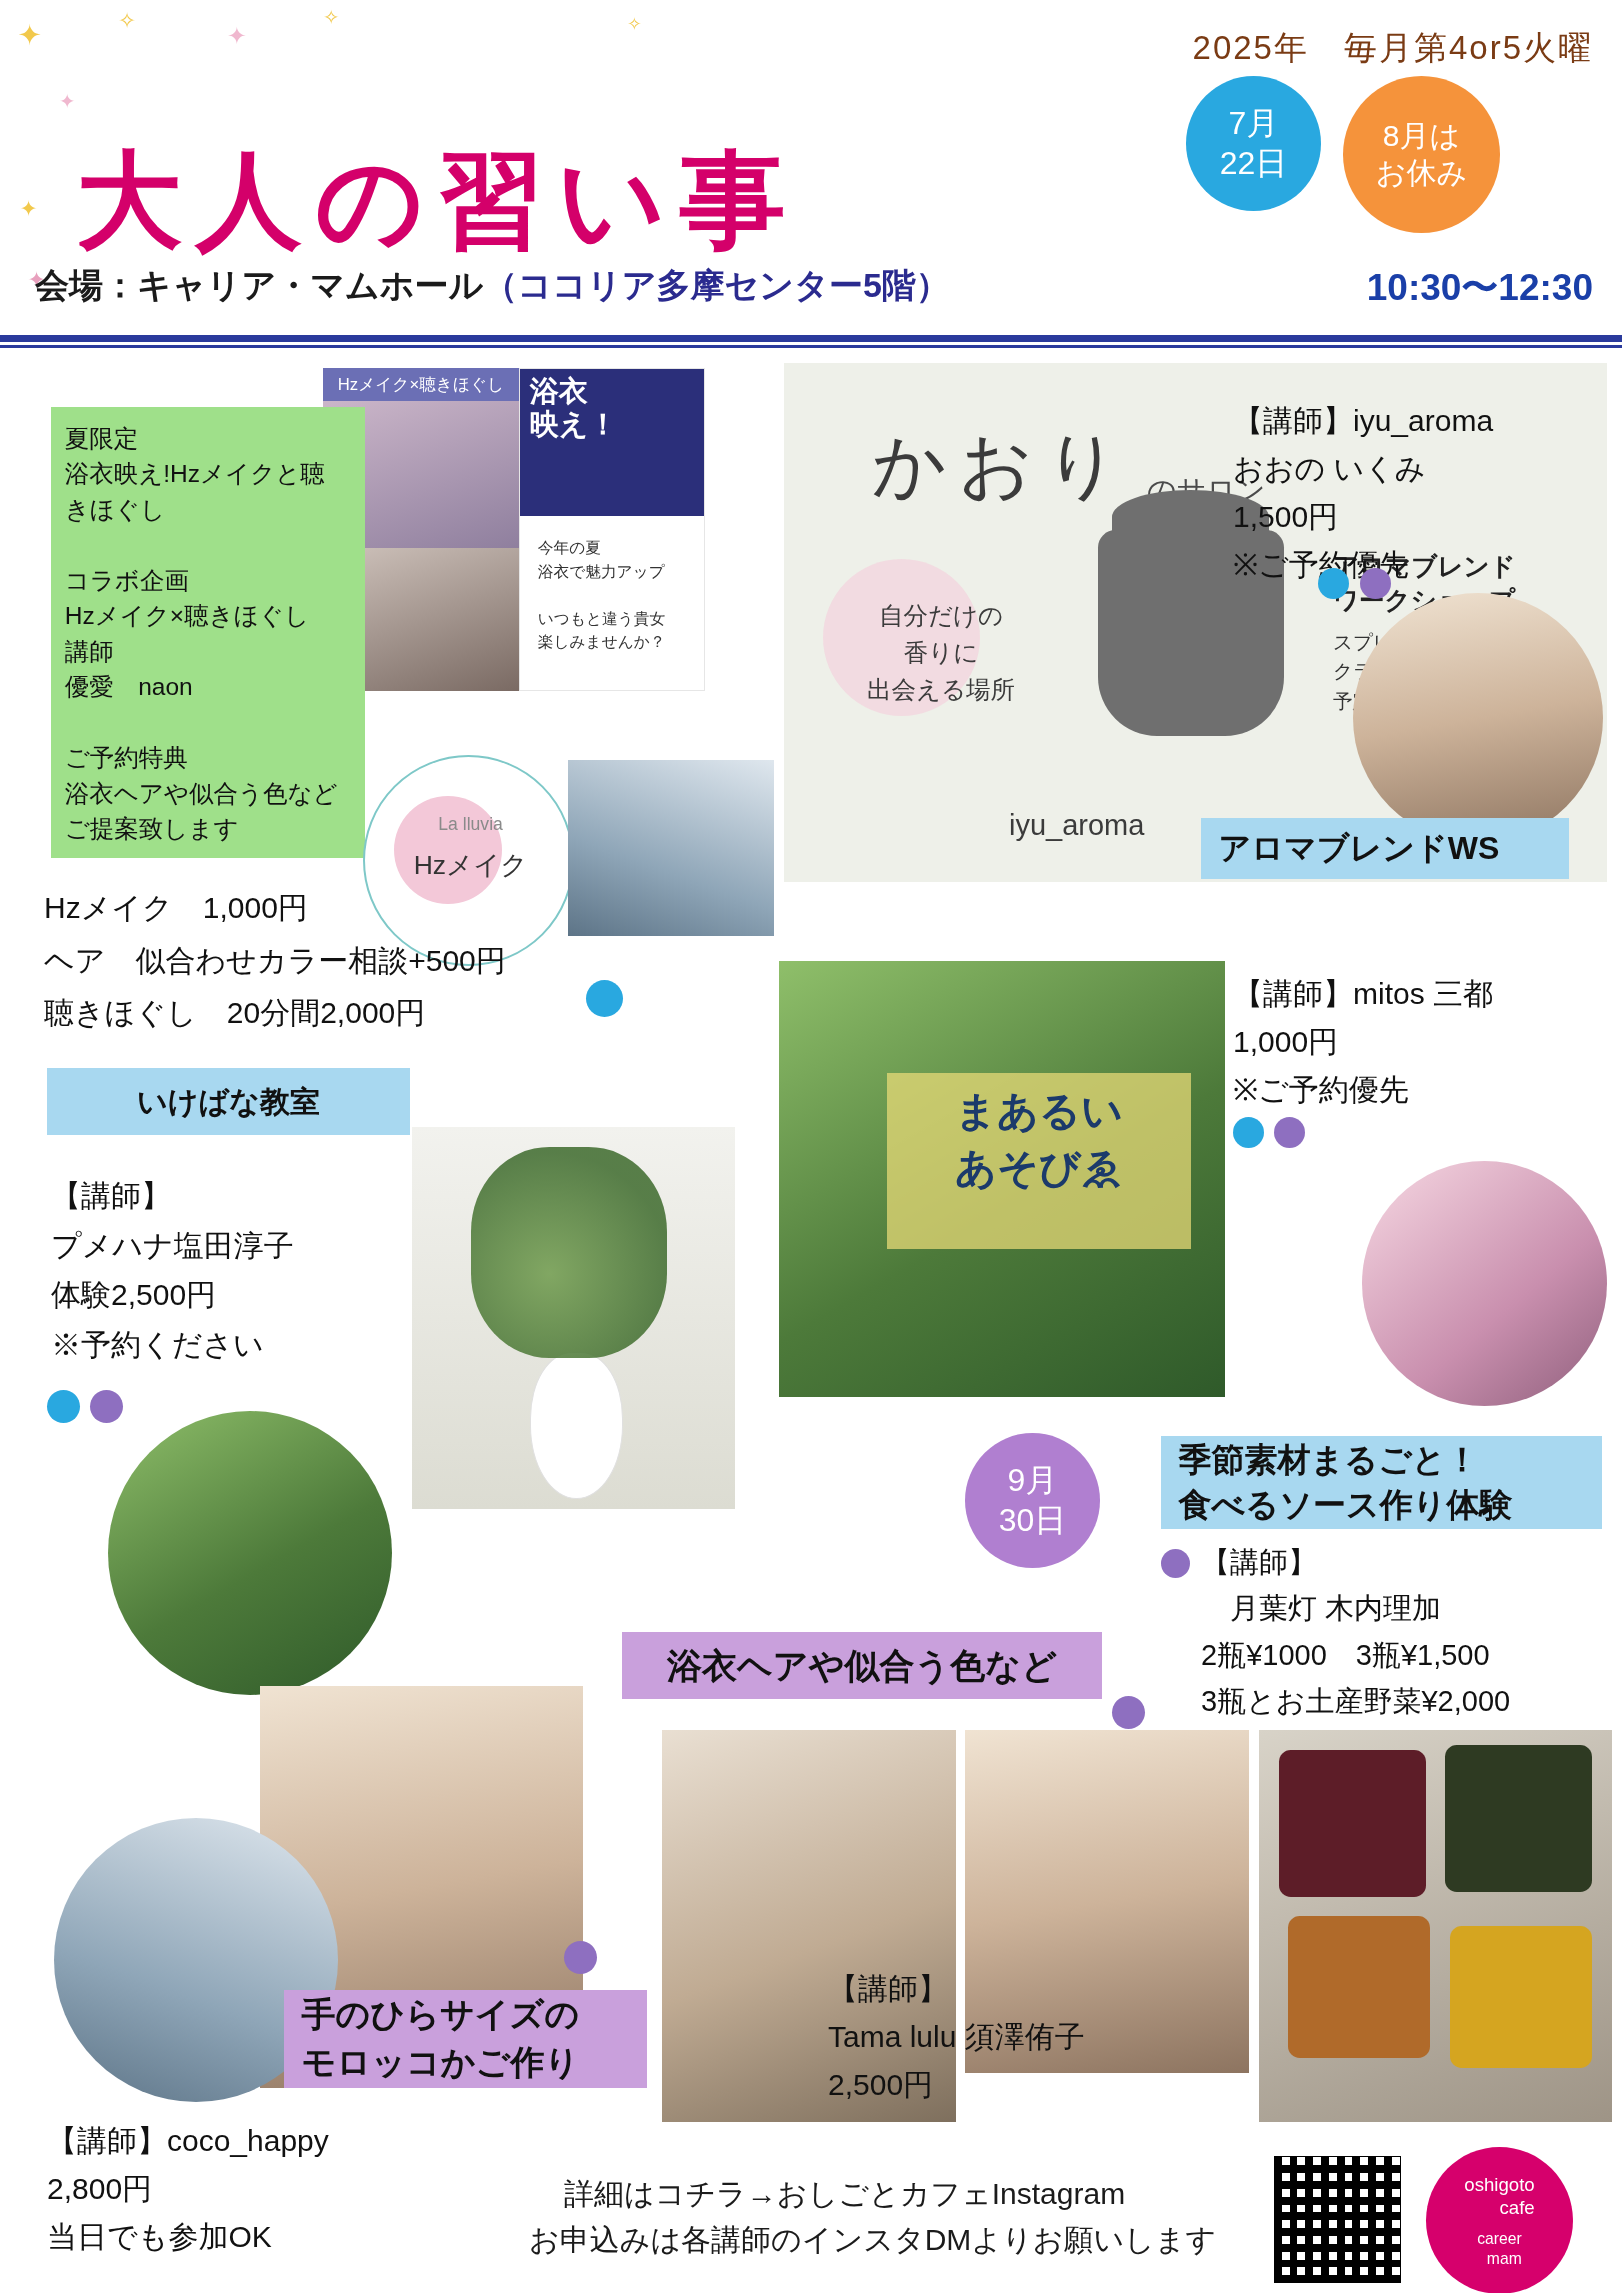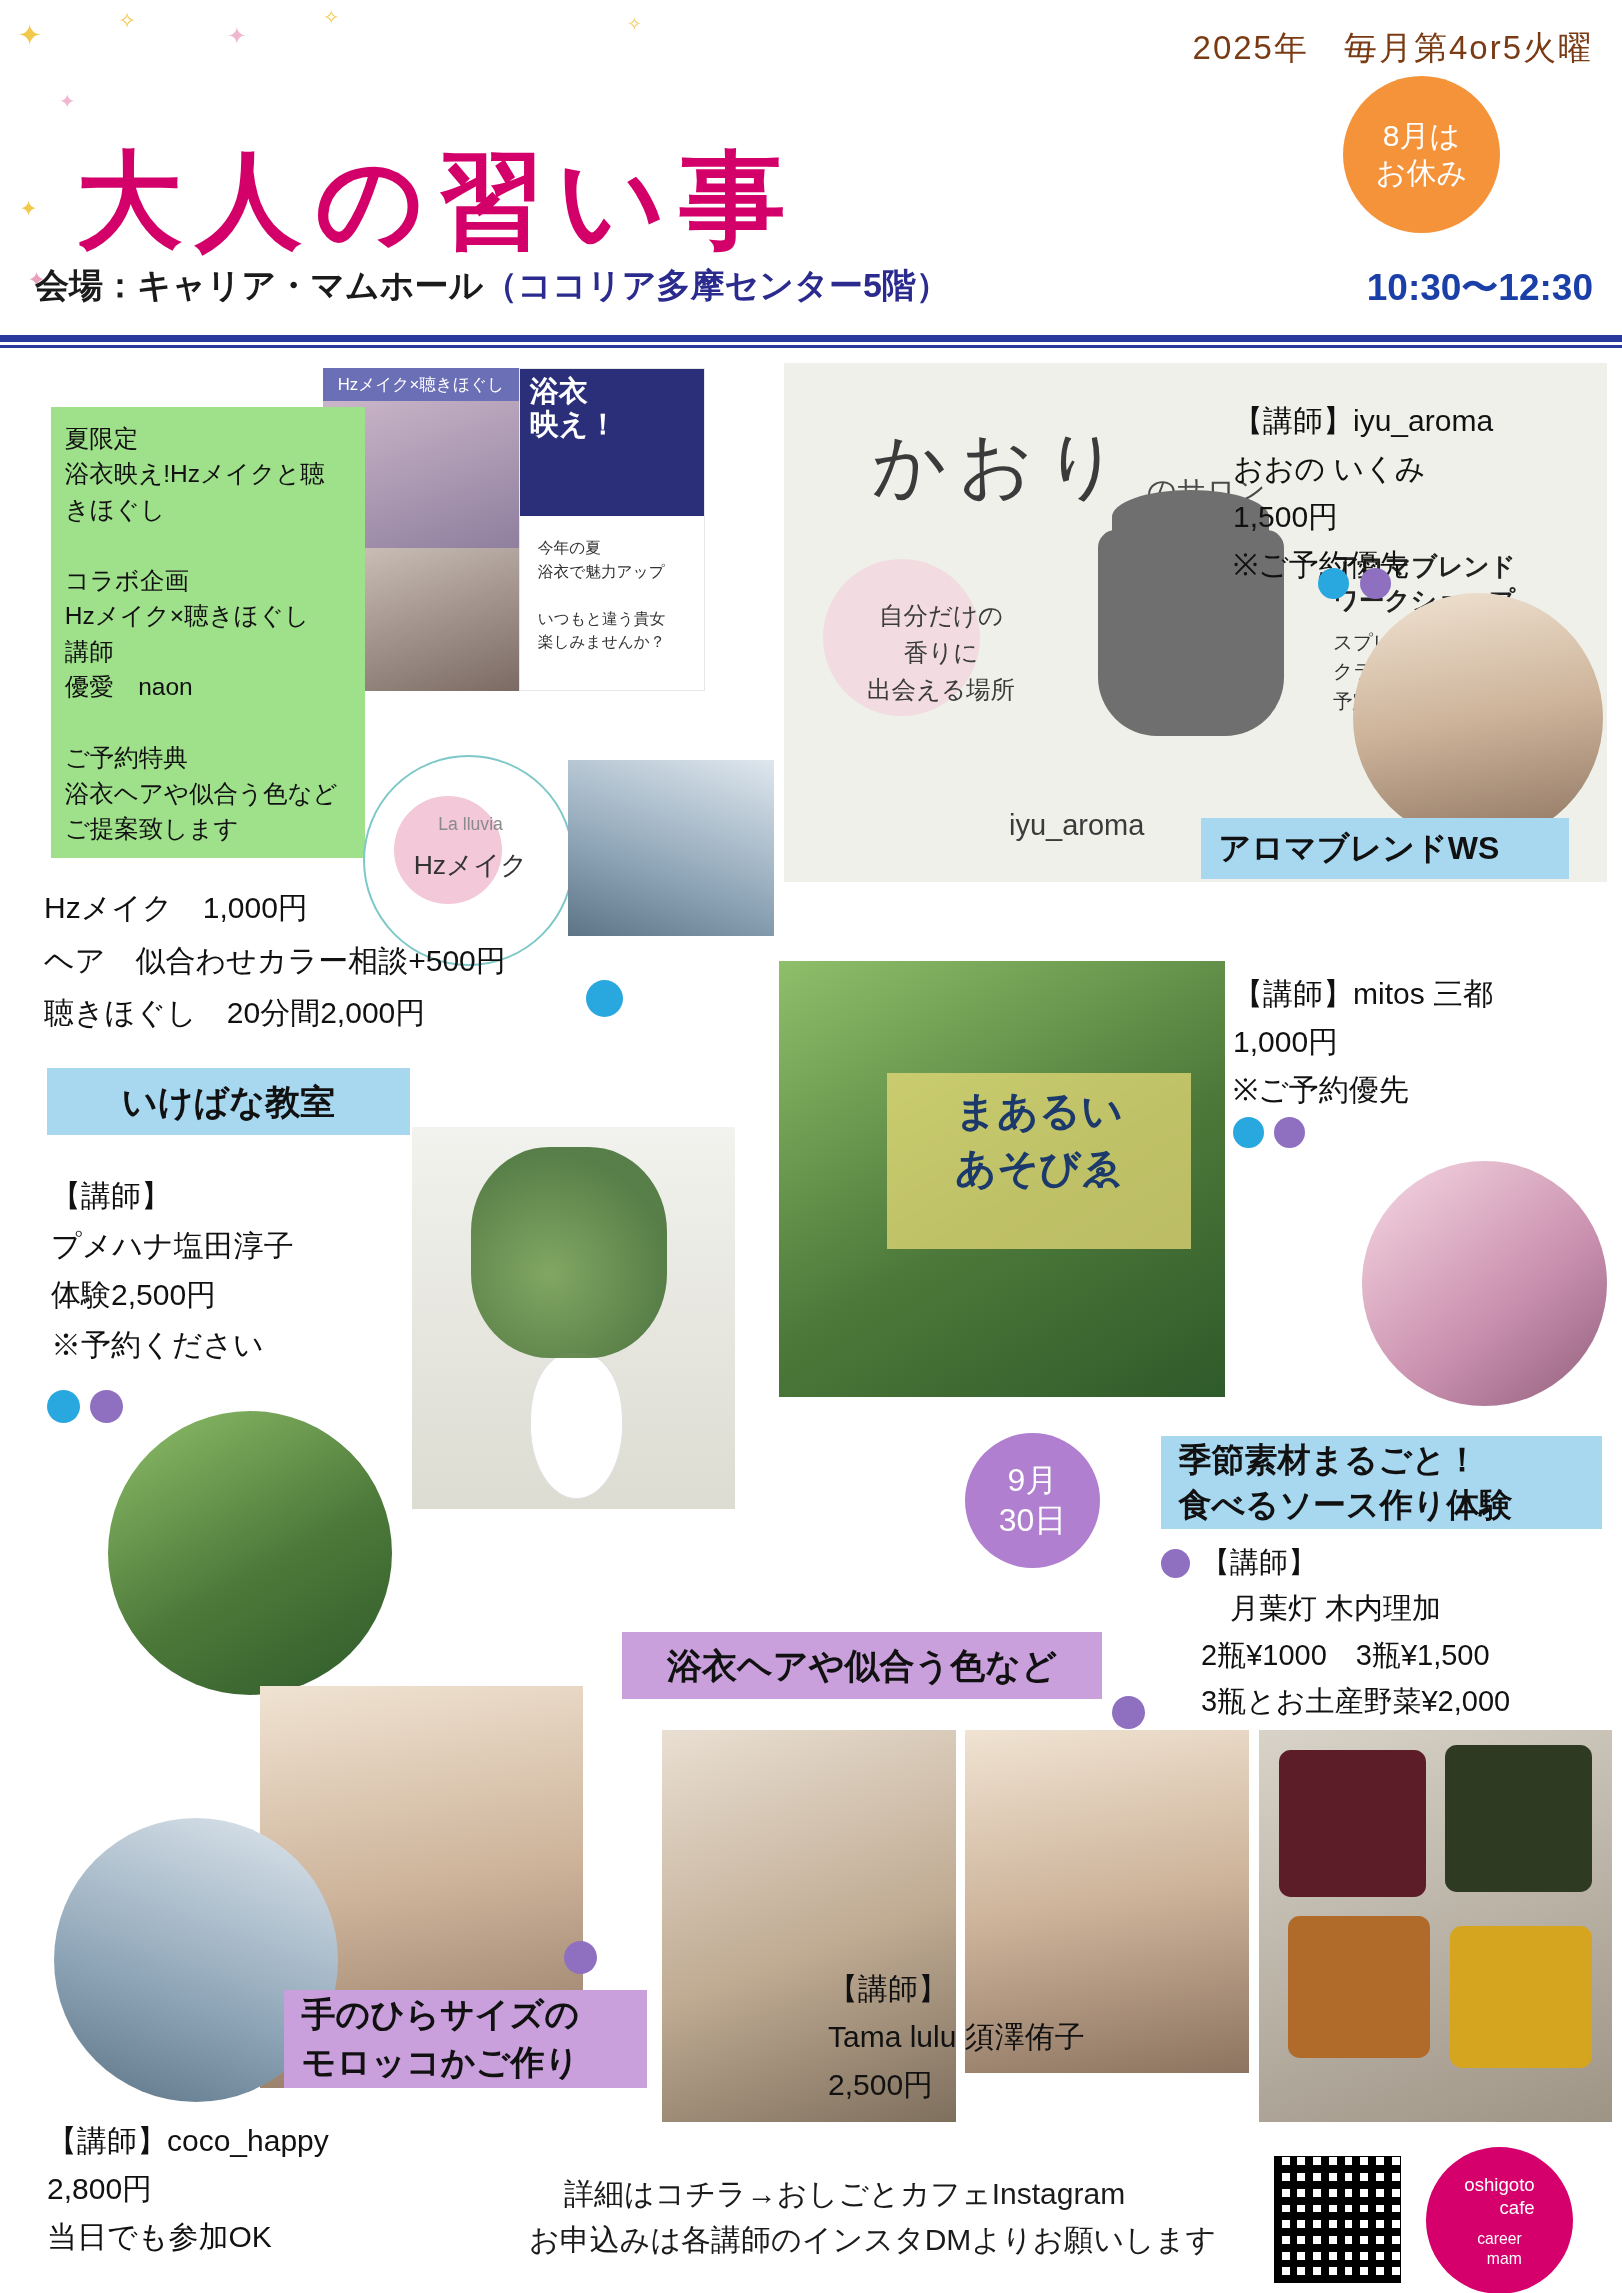--- a/index.html
+++ b/index.html
@@ -87,20 +87,22 @@
     <span class="spark" style="left:227px;top:21.6px;font-size:23.5px;color:#f0b8cf;">✦</span>
     <span class="spark" style="left:323px;top:5.9px;font-size:19.6px;">✧</span>
     <span class="spark" style="left:59px;top:90px;font-size:19.6px;color:#f0b8cf;">✦</span>
     <span class="spark" style="left:19.6px;top:196px;font-size:21.6px;">✦</span>
     <span class="spark" style="left:27.4px;top:267px;font-size:21.6px;color:#e8a0bd;">✦</span>
     <span class="spark" style="left:627px;top:13.7px;font-size:17.6px;">✧</span>
 
     <div class="hdr-date">2025年　毎月第4or5火曜</div>
     <h1 class="title">大人の習い事</h1>
 
+    <div class="circle-badge" id="badge-jul" style="white-space:pre-line;"><span style="white-space:pre-line;">7月
+22日</span></div>
     <div class="circle-badge" id="badge-aug" style="white-space:pre-line;"><span style="white-space:pre-line;">8月は
 お休み</span></div>
 
     <div class="venue">
       <span>会場：キャリア・マムホール</span><span class="paren">（ココリア多摩センター5階）</span>
     </div>
     <div class="time">10:30〜12:30</div>
     <div class="hdr-rule"></div>
     <div class="hdr-rule2"></div>
   </div>
@@ -175,21 +177,21 @@
 
   <div class="dot" style="left:1318px;top:568px;width:31px;height:31px;background:#29a8e0;"></div>
   <div class="dot" style="left:1360px;top:568px;width:31px;height:31px;background:#8e6fc0;"></div>
 
   <div class="photo circ ph4" style="left:1353px;top:593px;width:250px;height:250px;"></div>
 
   <div class="label-box" style="left:1201px;top:818px;width:368px;height:61px;background:#a8d8f0;">
     <span>アロマブレンドWS</span>
   </div>
 
-  <div class="label-box" style="left:47px;top:1068px;width:363px;height:67px;background:#a8d8f0;font-size:35px;justify-content:center;">
+  <div class="label-box" style="left:47px;top:1068px;width:363px;height:67px;background:#a8d8f0;font-size:30px;justify-content:center;">
     <span>いけばな教室</span>
   </div>
 
   <div class="txt" style="left:51px;top:1171px;width:412px;font-size:30px;color:#111;line-height:1.65;">【講師】
 プメハナ塩田淳子
 体験2,500円
 ※予約ください</div>
 
   <div class="photo" style="left:412px;top:1127px;width:323px;height:382px;background:linear-gradient(180deg,#f2f2ee,#dcdcd2);">
     <div style="position:absolute;left:118px;top:225px;width:93px;height:147px;background:#ffffff;border-radius:45% 45% 50% 50%;border:1px solid #e0e0e0;"></div>

